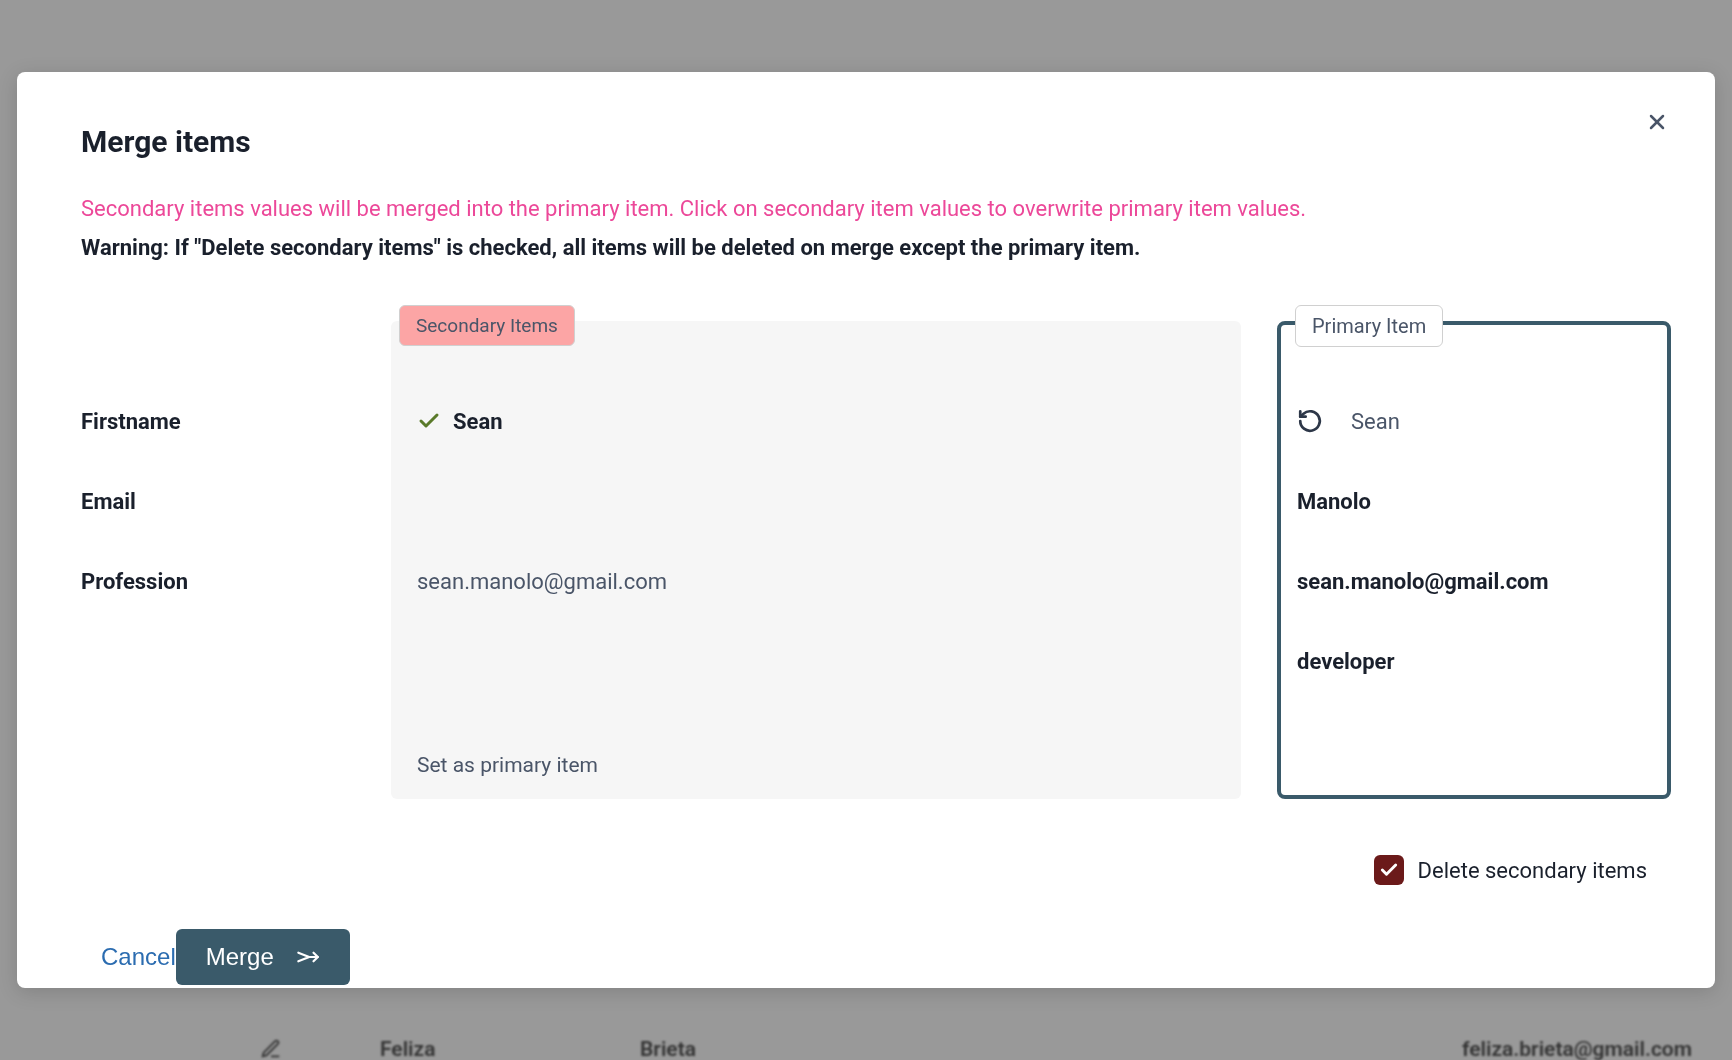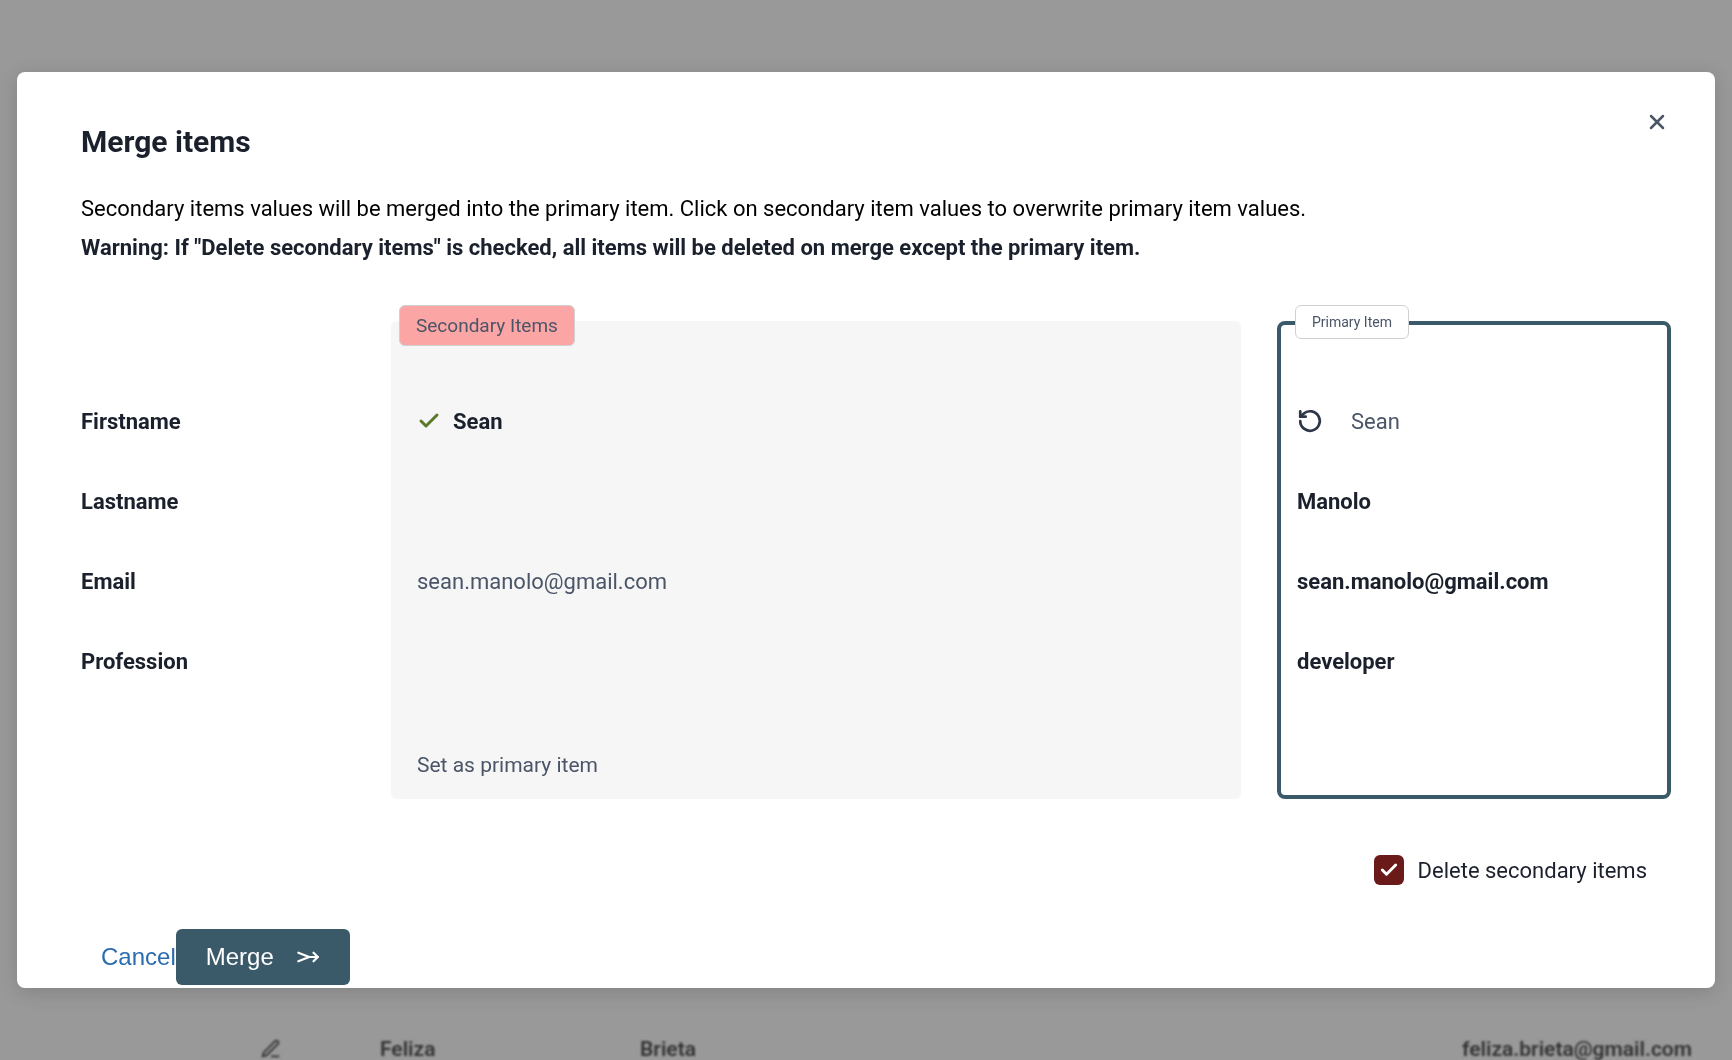--- a/index.html
+++ b/index.html
@@ -63,21 +63,21 @@
       height: 24px;
     }
     .modal-title {
       font-size: 30px;
       font-weight: 700;
       color: #1a202c;
       margin-bottom: 32px;
     }
     .modal-description {
       font-size: 22px;
-      color: #000000;
+      color: #ec4899;
       line-height: 1.6;
       margin-bottom: 4px;
     }
     .modal-warning {
       font-size: 22px;
       font-weight: 700;
       color: #1a202c;
       line-height: 1.6;
       margin-bottom: 56px;
     }
@@ -151,21 +151,21 @@
       margin-left: 36px;
     }
     .primary-badge {
       position: absolute;
       top: -20px;
       left: 14px;
       background: white;
       border: 1px solid #d0d0d0;
       border-radius: 6px;
       padding: 8px 16px;
-      font-size: 14px;
+      font-size: 20px;
       color: #4a5568;
     }
     .primary-row {
       height: 80px;
       display: flex;
       align-items: center;
       font-size: 22px;
       font-weight: 700;
       color: #1a202c;
       padding-left: 2px;
@@ -264,21 +264,20 @@
       </svg>
     </div>
 
     <h2 class="modal-title">Merge items</h2>
     <p class="modal-description">Secondary items values will be merged into the primary item. Click on secondary item values to overwrite primary item values.</p>
     <p class="modal-warning">Warning: If "Delete secondary items" is checked, all items will be deleted on merge except the primary item.</p>
 
     <div class="merge-grid">
       <div class="labels-column">
         <div class="field-label">Firstname</div>
-        <div class="field-label">Lastname</div>
         <div class="field-label">Email</div>
         <div class="field-label">Profession</div>
       </div>
 
       <div class="secondary-column">
         <div class="secondary-badge">Secondary Items</div>
         <div class="secondary-row selected">
           <span class="check-icon">
             <svg viewBox="0 0 24 24" fill="none" stroke="currentColor" stroke-width="3" stroke-linecap="round" stroke-linejoin="round">
                 <polyline points="20 6 9 17 4 12"></polyline>

